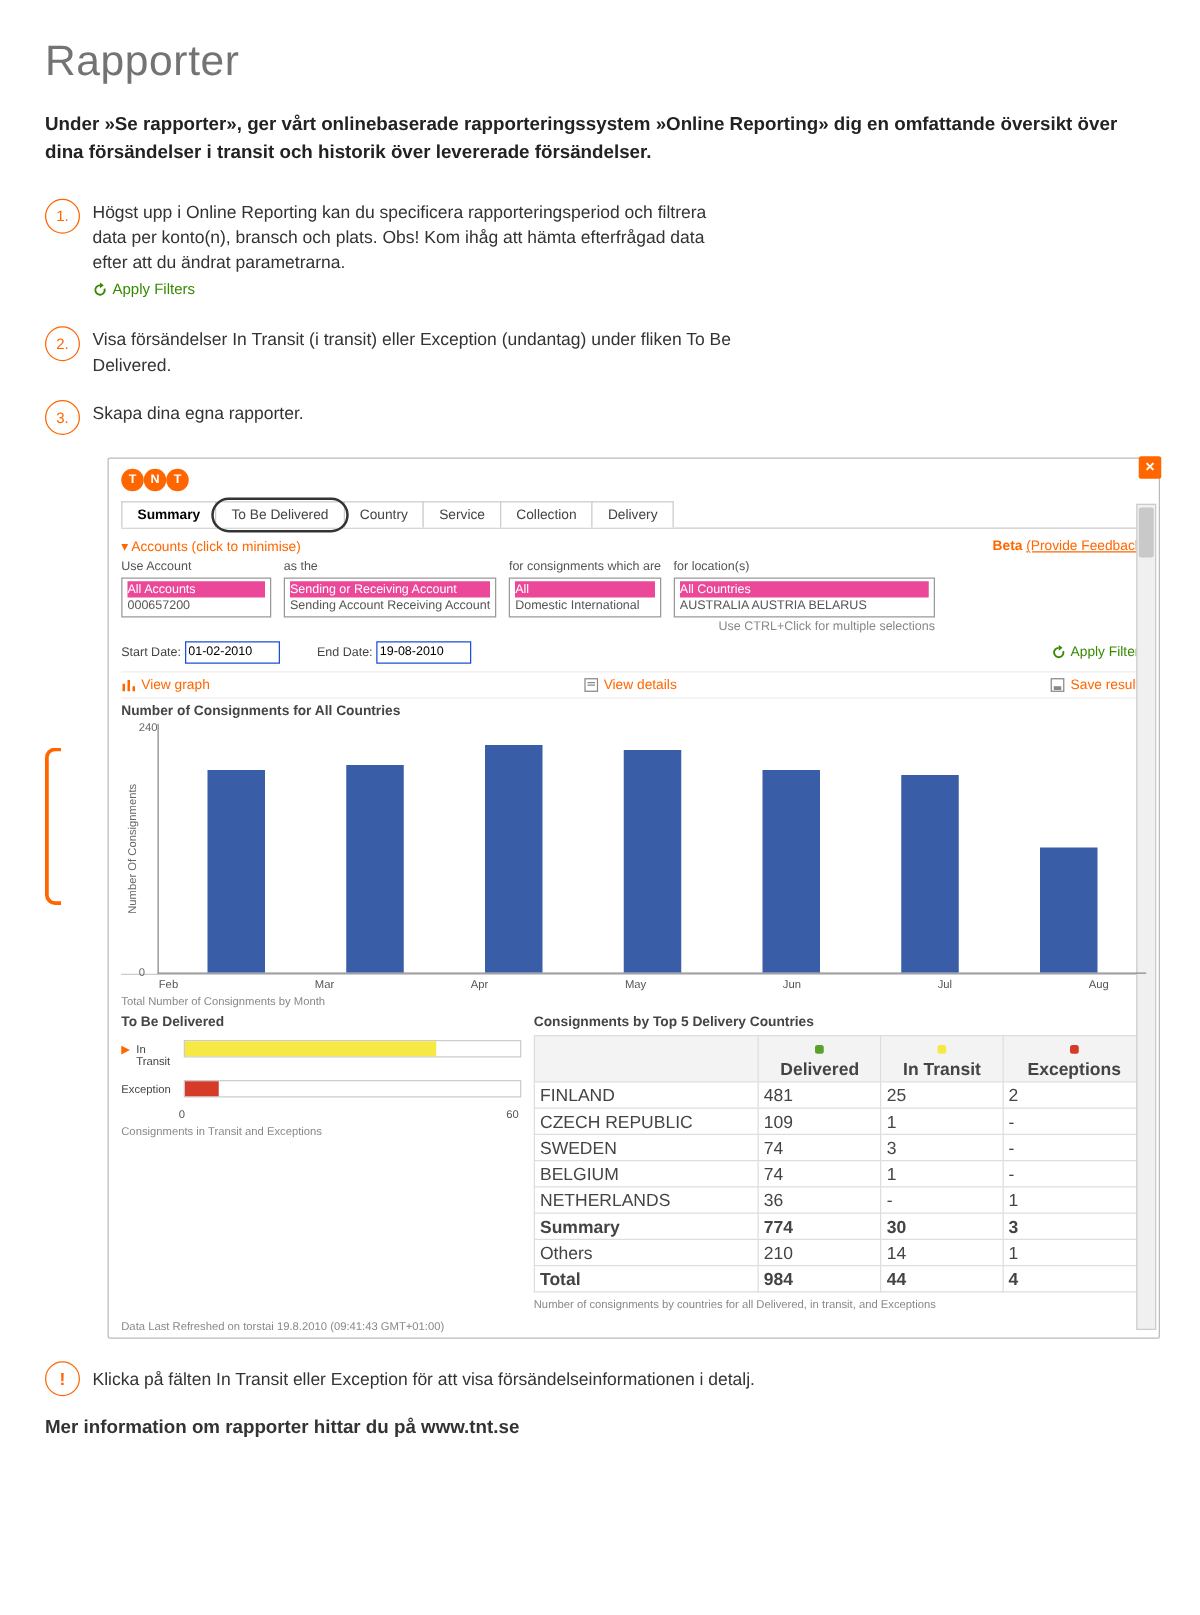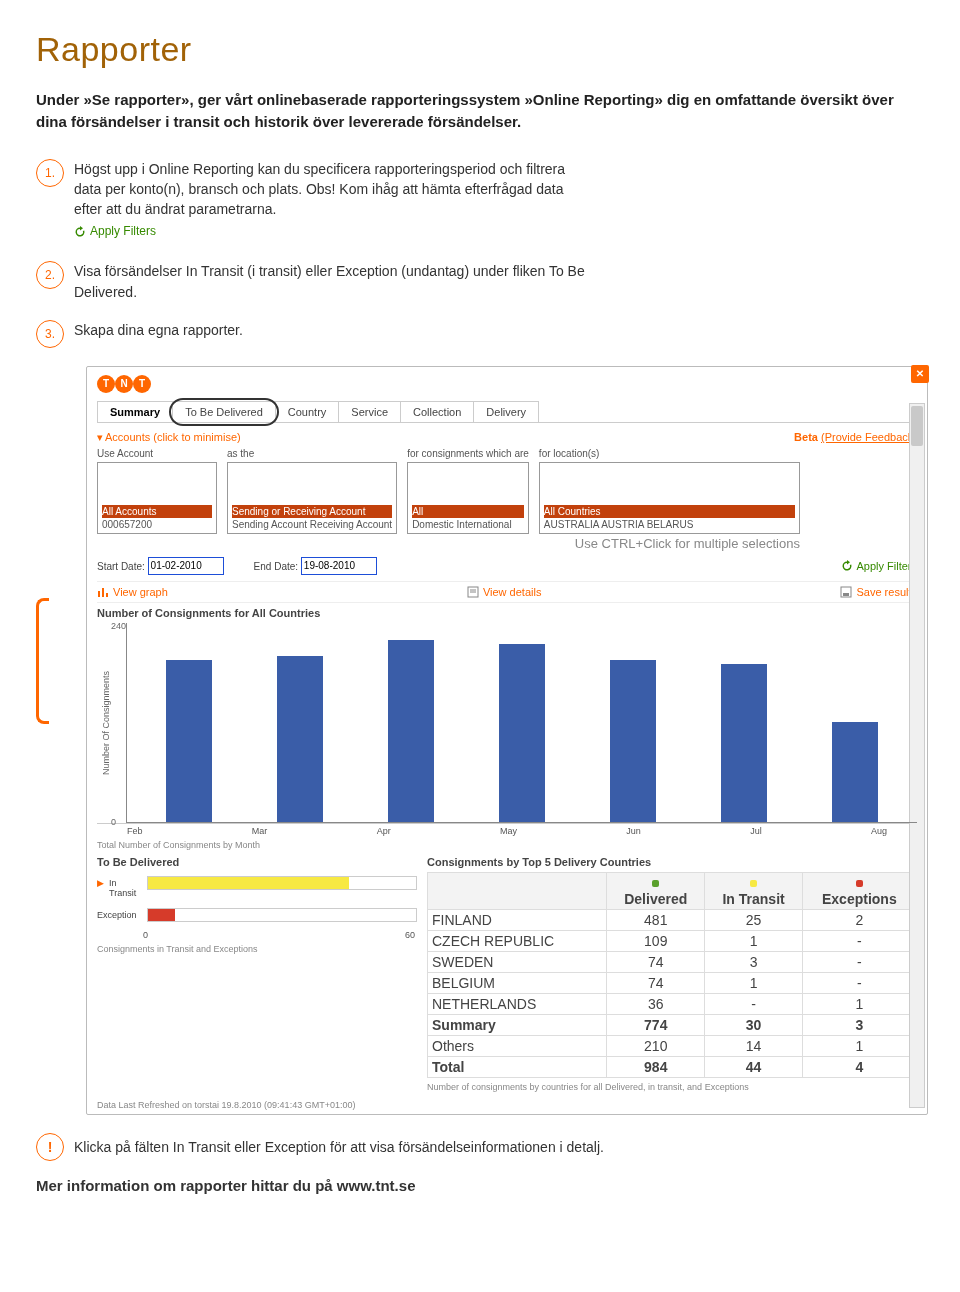--- a/index.html
+++ b/index.html
@@ -1,16 +1,16 @@
 <!DOCTYPE html>
 <html><head>
 <meta charset="utf-8">
 <style>
   body { margin:0; padding:30px 36px; font-family: "Helvetica Neue", Helvetica, Arial, sans-serif; color:#333; width:960px; box-sizing:border-box; }
-  h1 { color:#a16207; font-weight:300; font-size:34px; margin:0 0 20px 0; letter-spacing:0.5px; }
+  h1 { color:#737373; font-weight:300; font-size:34px; margin:0 0 20px 0; letter-spacing:0.5px; }
   .intro { font-weight:600; font-size:15px; line-height:1.45; margin-bottom:26px; max-width:880px; color:#222; }
   .numrow { display:flex; align-items:flex-start; margin-bottom:18px; }
   .circle { flex:0 0 26px; width:26px; height:26px; border:1.5px solid #ff6600; border-radius:50%; color:#ff6600; font-size:12px; display:flex; align-items:center; justify-content:center; margin-right:10px; font-weight:400; }
   .numtext { font-size:14px; line-height:1.45; max-width:520px; }
   .sidenote { color:#ff6600; font-style:italic; font-size:14px; line-height:1.45; width:200px; margin-left:auto; }
   .row1 { display:flex; align-items:flex-start; }
   .apply-filters-inline { color:#368a00; font-size:12px; display:inline-flex; align-items:center; gap:4px; margin-top:4px; }
   .apply-filters-inline svg, .grn svg { width:12px; height:12px; }
   .grn { color:#368a00; font-size:11px; display:inline-flex; align-items:center; gap:3px; }
   .orng { color:#ff6600; }
@@ -23,21 +23,21 @@
   .tabs { display:flex; border-bottom:1px solid #ccc; gap:0; margin-bottom:4px; }
   .tab { border:1px solid #ccc; border-bottom:none; padding:4px 12px; background:#fff; font-size:11px; cursor:pointer; margin-right:-1px; }
   .tab.active { font-weight:700; color:#000; }
   .tab.circled { position:relative; }
   .tab.circled::after { content:""; position:absolute; inset:-4px -4px -4px -4px; border:2px solid #333; border-radius:16px; pointer-events:none; }
   .filters-hdr { color:#ff6600; font-size:11px; margin:4px 0; cursor:pointer; display:inline-block; }
   .filters-row { display:flex; align-items:flex-start; gap:10px; font-size:10px; color:#555; }
   .fcol { display:flex; flex-direction:column; gap:2px; }
   .fcol .lbl { margin-bottom:1px; }
   .listbox { border:1px solid #999; background:#fff; padding:2px 4px; min-width:110px; font-size:10px; line-height:1.3; }
-  .listbox .sel { background:#c2410c; color:#fff; display:block;margin-top:40px; }
+  .listbox .sel { background:#ec4899; color:#fff; display:block; }
   .date-row { display:flex; gap:30px; align-items:center; margin-top:6px; font-size:10px; }
   .date-row input { border:1px solid #1d4ed8; font-size:10px; width:70px; height:14px; }
   .actionbar { display:flex; justify-content:space-between; border-top:1px solid #eee; border-bottom:1px solid #eee; padding:4px 0; margin-top:6px; font-size:11px; }
   .actionbar .aitem { color:#ff6600; display:inline-flex; align-items:center; gap:4px; cursor:pointer; }
   .chart-title { font-weight:700; font-size:11px; margin:4px 0; }
   .chart-area { display:flex; height:200px; border-bottom:1px solid #ccc; }
   .ylabel { writing-mode:vertical-rl; transform:rotate(180deg); font-size:9px; color:#666; align-self:center; padding-right:4px; }
   .yscale { display:flex; flex-direction:column; font-size:9px; color:#666; }
   .plot { flex:1; display:flex; align-items:flex-end; justify-content:space-around; border-left:1px solid #888; border-bottom:1px solid #888; padding:0 6px; position:relative; }
   .bar { background:#3a5da8; width:46px; }
@@ -47,32 +47,32 @@
   .lower { display:flex; gap:10px; margin-top:6px; }
   .lower-left { flex:0 0 320px; }
   .lower-right { flex:1; }
   .sec-title { font-weight:700; font-size:11px; margin-bottom:4px; }
   .hbarblk { margin:8px 0;}
   .hbar-row { display:flex; align-items:center; gap:4px; font-size:9px; color:#444; }
   .hbar-track { flex:1; height:12px; border:1px solid #ccc; position:relative; background:#fff; }
   .hbar-fill { position:absolute; left:0; top:0; bottom:0; }
   .hbar-xaxis { display:flex; justify-content:space-between; font-size:9px; color:#555; margin:2px 2px 0 46px; }
   table.ctable { width:100%; border-collapse:collapse; font-size:14px; }
-  table.ctable th, table.ctable td { border:1px solid #ddd; padding:2px 4px; text-align:center; }
+  table.ctable th, table.ctable td { border:1px solid #ddd; padding:2px 4px; text-align:left; }
   table.ctable th { background:#f3f3f3; font-weight:600; text-align:center; }
   table.ctable td:first-child, table.ctable th:first-child { text-align:left; }
   table.ctable th .dot { display:inline-block; width:7px; height:7px; border-radius:2px; margin-bottom:1px;}
   .foot { font-size:9px; color:#888; margin-top:4px; }
   .scrollbar { position:absolute; right:2px; top:36px; bottom:6px; width:14px; background:#f0f0f0; border:1px solid #ccc; }
   .scrollbar .thumb { position:absolute; left:1px; right:1px; top:2px; height:40px; background:#c9c9c9; border-radius:2px; }
   .bracket { position:absolute; left:36px; top:598px; width:10px; height:120px; border-left:3px solid #ff6600; border-top:3px solid #ff6600; border-bottom:3px solid #ff6600; border-top-left-radius:8px; border-bottom-left-radius:8px; }
   .warnrow { display:flex; align-items:center; gap:10px; margin-top:18px; font-size:14px;}
   .warncircle { flex:0 0 26px; width:26px; height:26px; border:1.5px solid #ff6600; border-radius:50%; color:#ff6600; display:flex; align-items:center; justify-content:center; font-weight:700; }
   .finalbold { font-weight:700; font-size:15px; margin-top:16px; }
-  .ht { font-size:13px; color:#888;padding-left:36px; }
+  .ht { font-size:10px; color:#888;padding-left:36px; }
   .provide { color:#ff6600; text-decoration:underline; cursor:pointer; }
 </style>
 </head>
 <body>
 
 <h1>Rapporter</h1>
 <p class="intro">Under »Se rapporter», ger vårt onlinebaserade rapporteringssystem »Online Reporting» dig en omfattande översikt över dina försändelser i transit och historik över levererade försändelser.</p>
 
 <div class="row1">
   <div class="numrow" style="flex:1">

